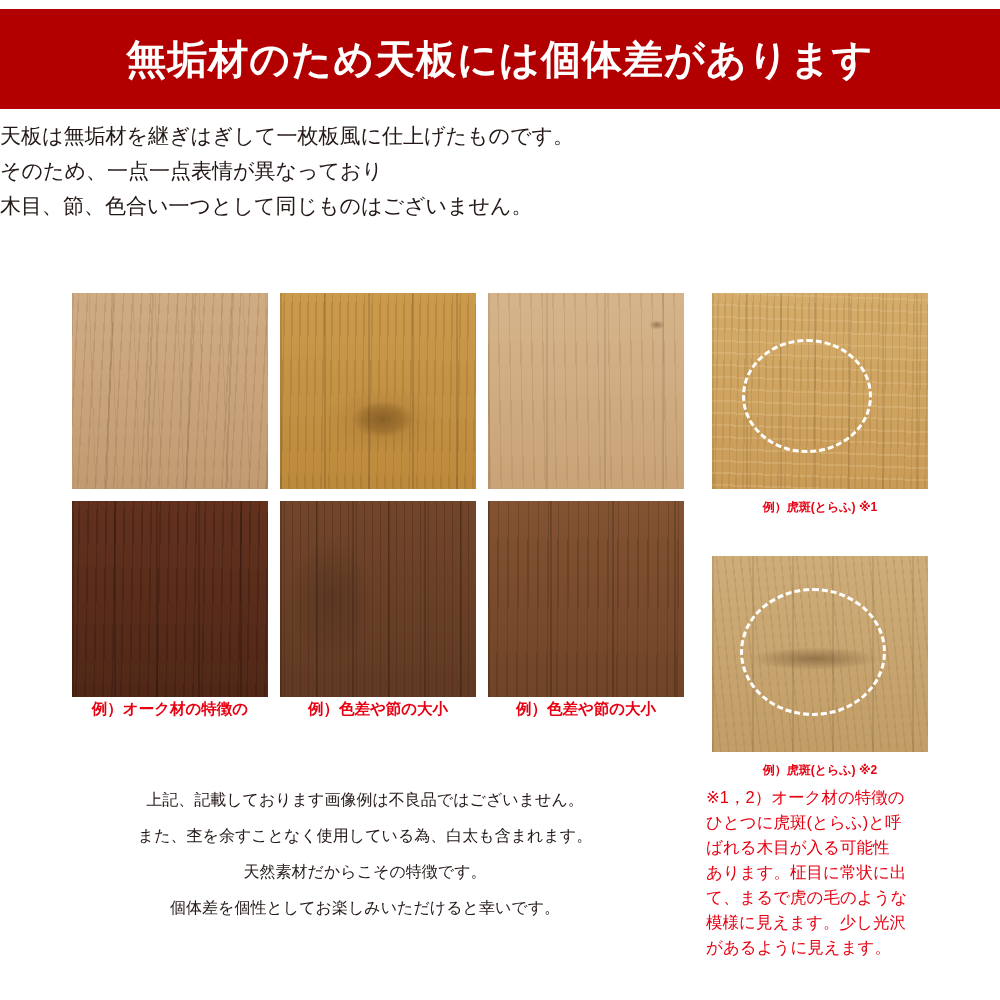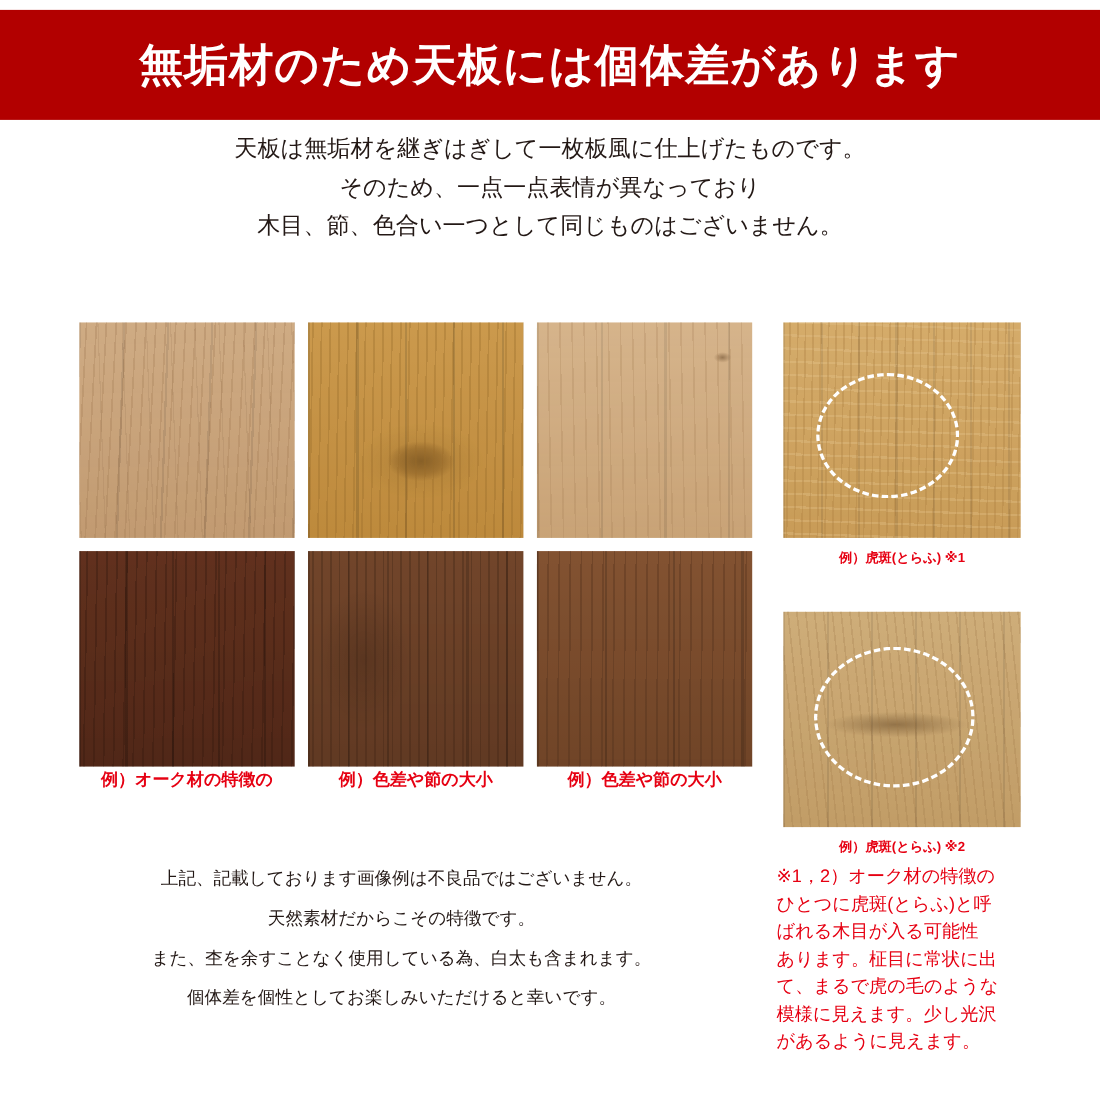--- a/index.html
+++ b/index.html
@@ -39,21 +39,21 @@
     letter-spacing: 1px;
     white-space: nowrap;
   }
 
   
   .intro {
     position: absolute;
     left: 0;
     top: 118px;
     width: 1000px;
-    text-align: center;
+    text-align: left;
     color: #231815;
     font-size: 21px;
     line-height: 35px;
   }
   .intro div { white-space: nowrap; }
 
   
   .grid {
     position: absolute;
     left: 72px;
@@ -387,18 +387,18 @@
     <div>ひとつに虎斑(とらふ)と呼</div>
     <div>ばれる木目が入る可能性</div>
     <div>あります。柾目に常状に出</div>
     <div>て、まるで虎の毛のような</div>
     <div>模様に見えます。少し光沢</div>
     <div>があるように見えます。</div>
   </div>
 
   <div class="footer-text">
     <div>上記、記載しております画像例は不良品ではございません。</div>
+    <div>また、杢を余すことなく使用している為、白太も含まれます。</div>
     <div>天然素材だからこその特徴です。</div>
-    <div>また、杢を余すことなく使用している為、白太も含まれます。</div>
     <div>個体差を個性としてお楽しみいただけると幸いです。</div>
   </div>
 
 </div>
 
 </body></html>

